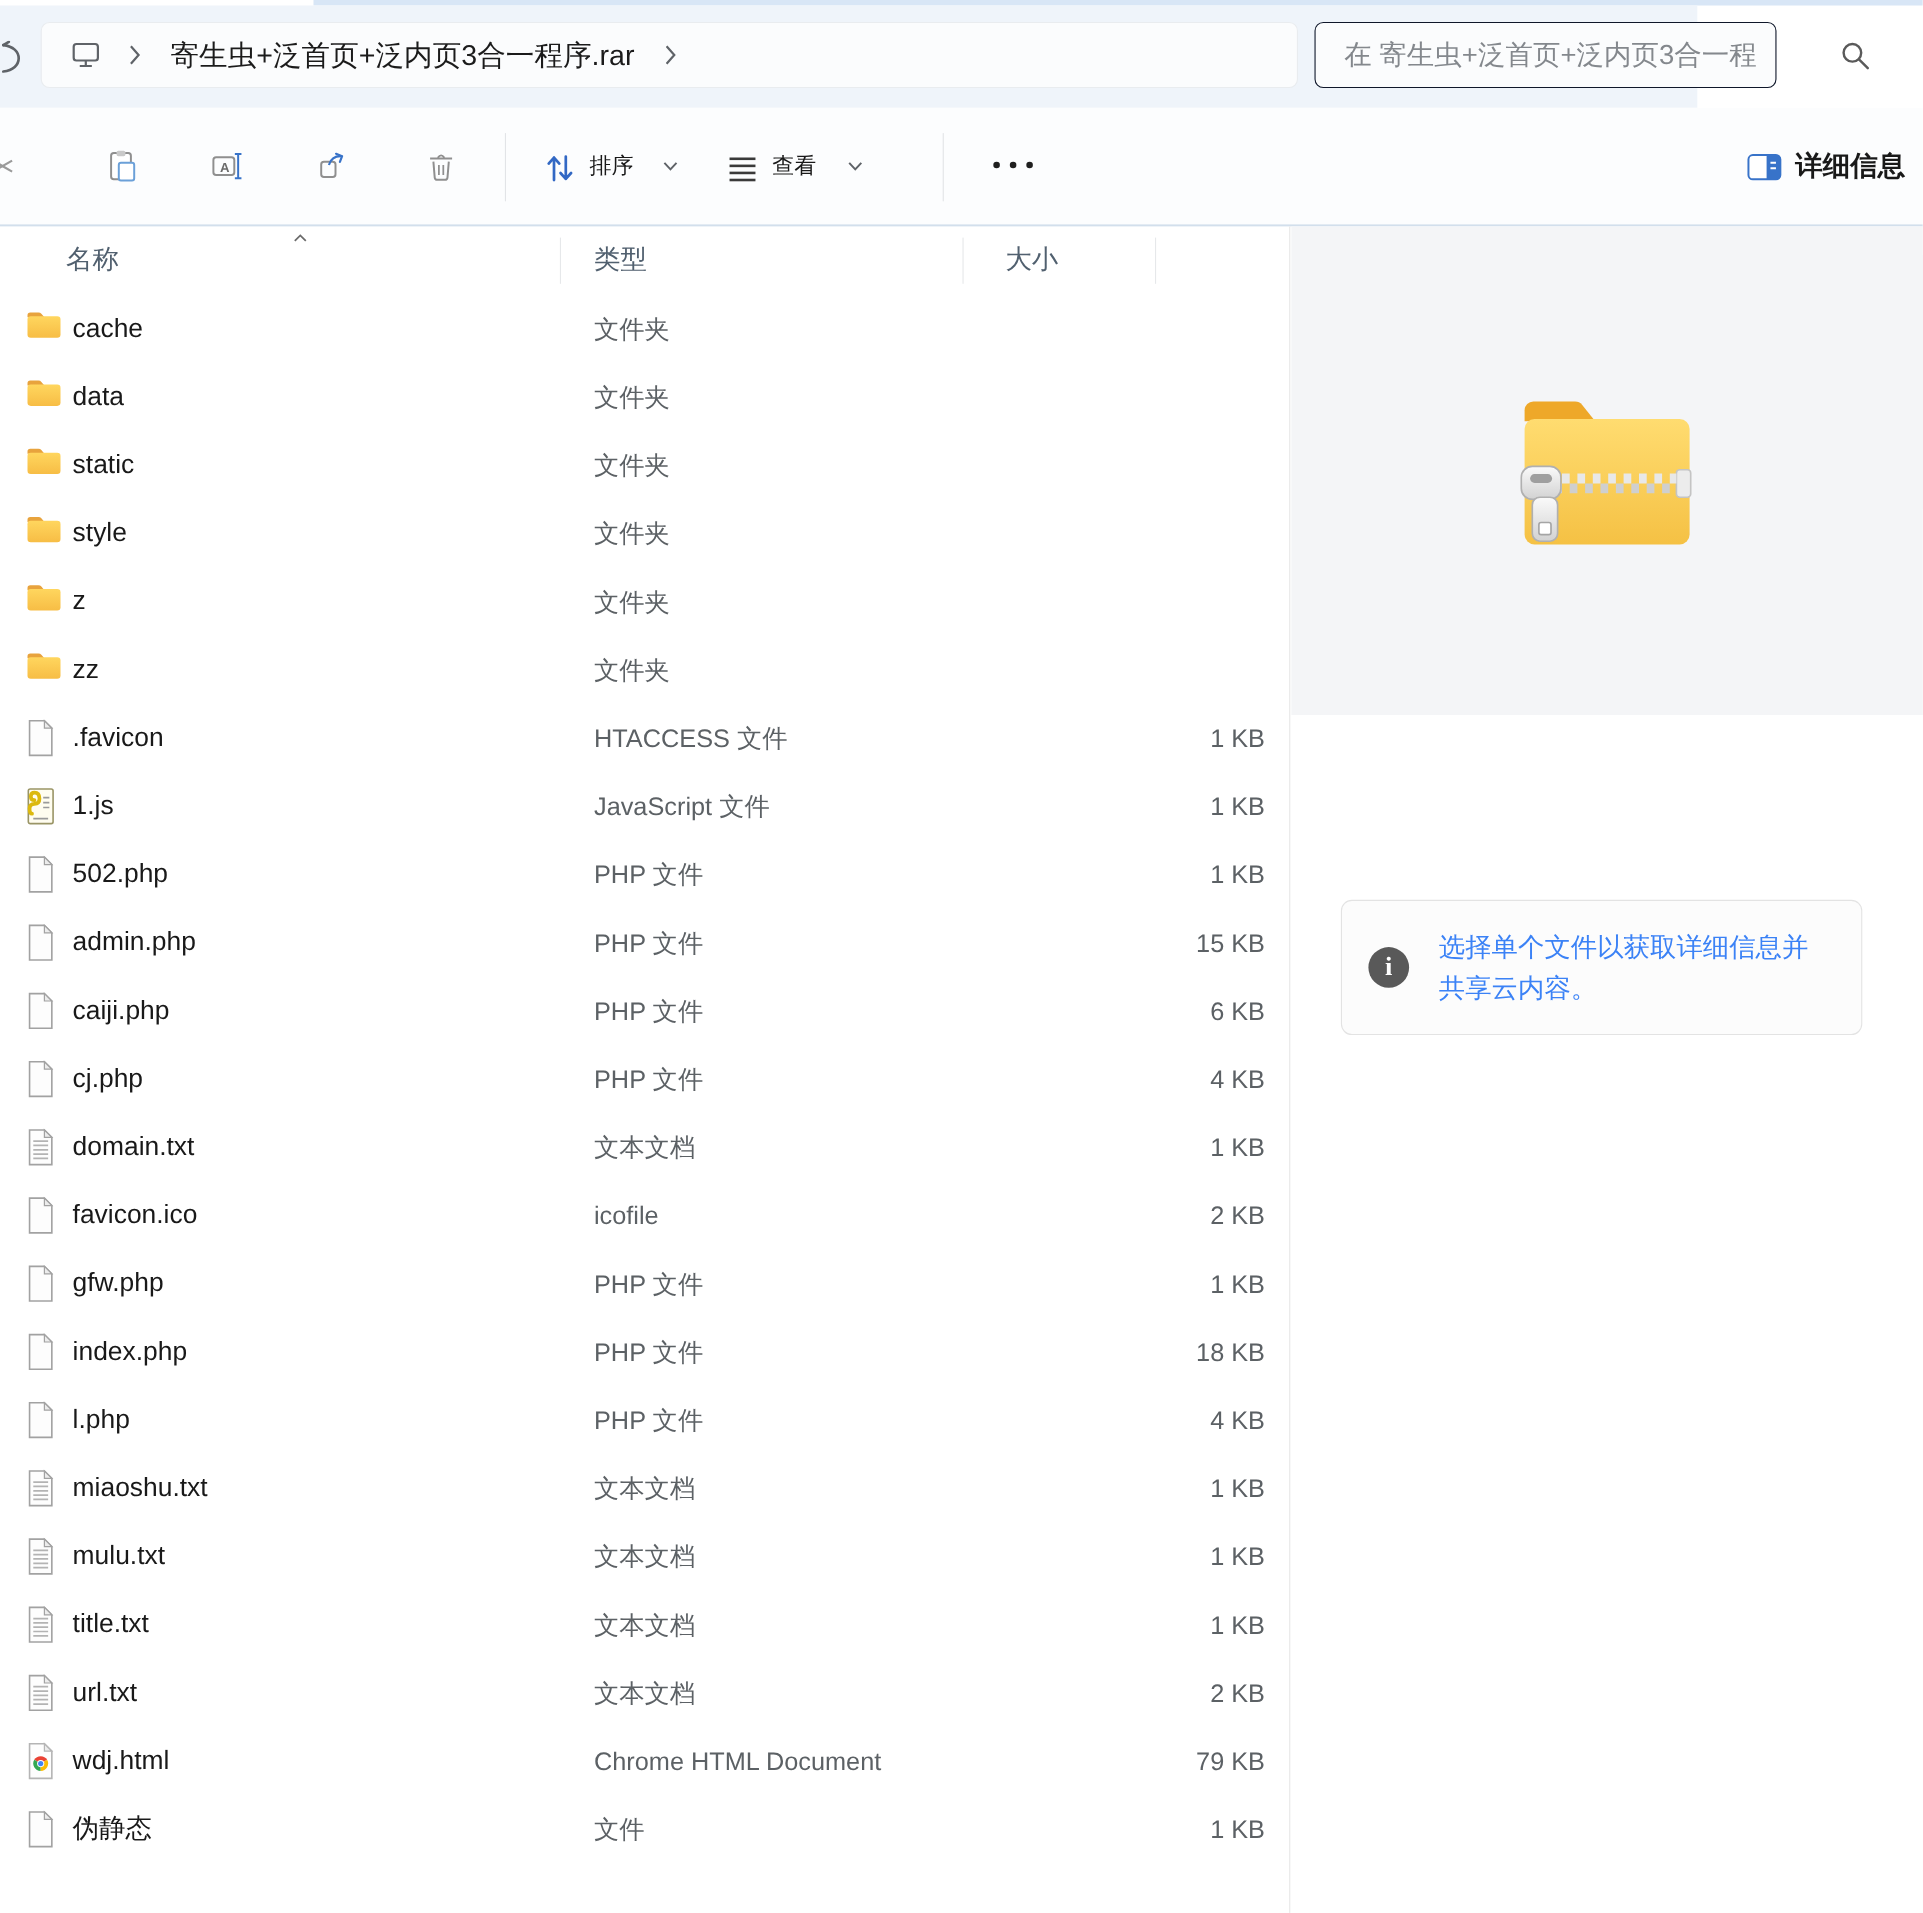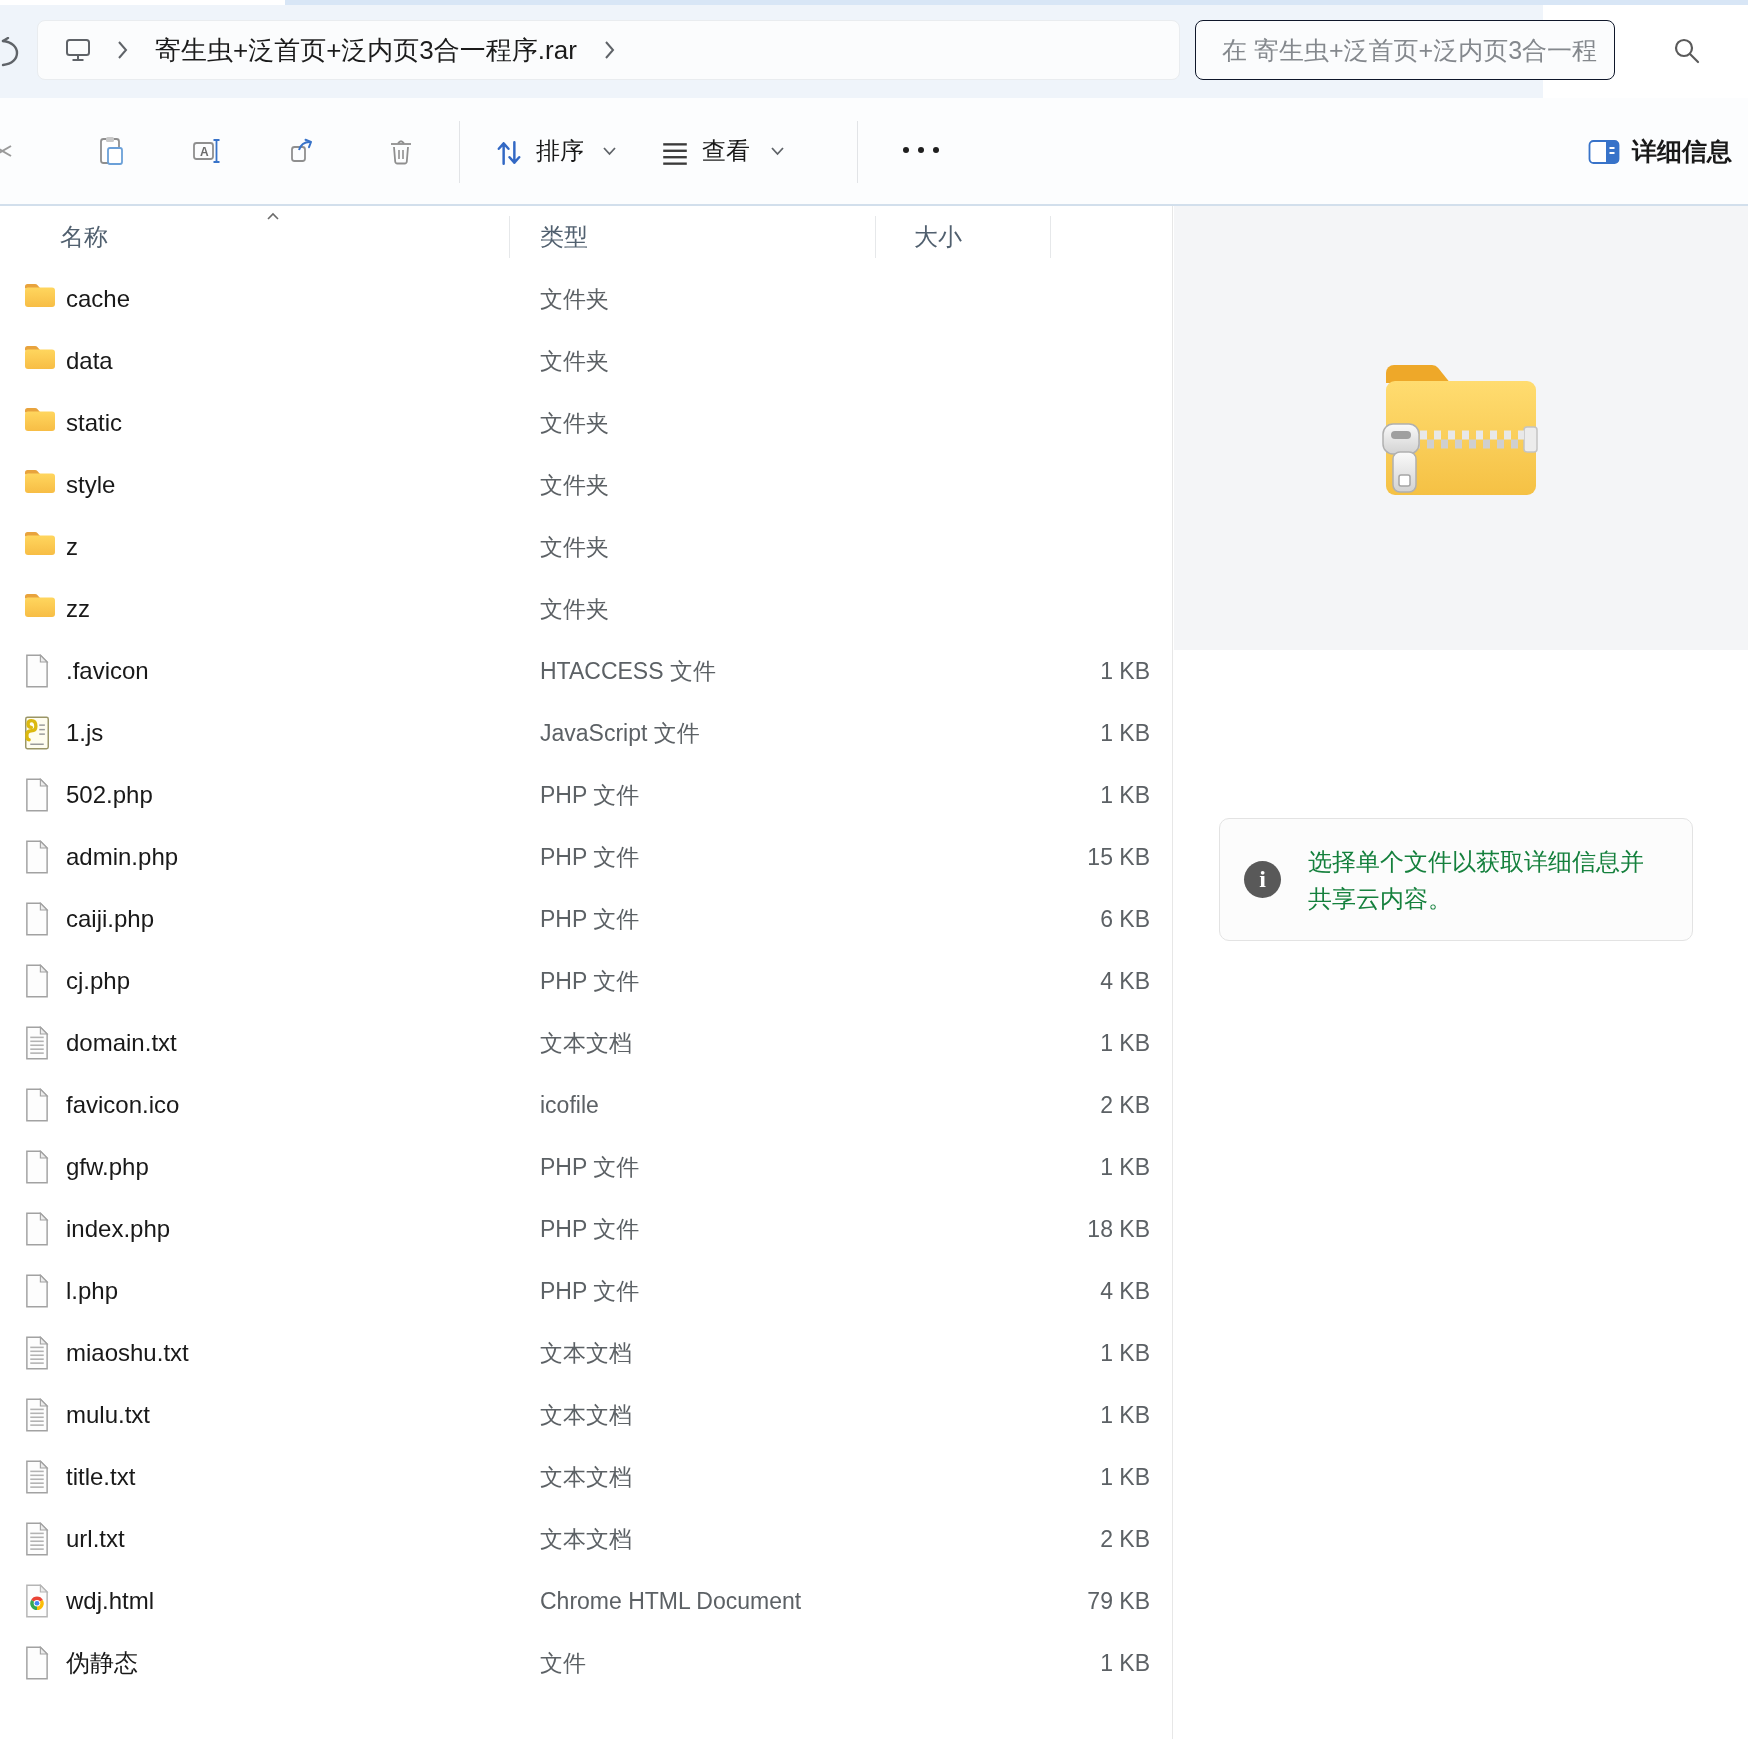--- a/index.html
+++ b/index.html
@@ -21,21 +21,21 @@
     background:#fbfcfd; border:1px solid #0f172a; border-radius:8px; overflow:hidden; }
   .searchfield .stext { display:block; line-height:58px; padding-left:26px; font-size:25px;
     color:#84888d; white-space:nowrap; }
   .search-glyph { position:absolute; left:1672px; top:31px; width:30px; height:30px; }
 
   
   .toolbar { position:absolute; top:98px; left:0; width:1748px; height:108px; background:#fcfdfe;
     border-bottom:2px solid #d2dfec; }
   .tb-ico { position:absolute; top:38px; width:30px; height:30px; cursor:default; }
   .tb-div { position:absolute; top:23px; width:1px; height:62px; background:#e2e4e7; }
-  .tb-label { position:absolute; top:0; height:106px; line-height:106px; font-size:24px; color:#191919; }
+  .tb-label { position:absolute; top:0; height:106px; line-height:106px; font-size:20px; color:#191919; }
   .tb-chev { position:absolute; top:47px; width:15px; height:12px; }
   .more-dots { position:absolute; left:903px; top:49px; width:44px; height:8px; display:flex; gap:9px; }
   .more-dots i { width:6px; height:6px; border-radius:50%; background:#1f1f1f; }
   .details-btn { position:absolute; left:1588px; top:0; width:160px; height:106px;font-weight:bold; }
   .details-btn svg { position:absolute; left:0; top:41px; }
   .details-btn span { position:absolute; left:44px; top:0; height:106px; line-height:106px;
     font-size:25px; color:#191919; white-space:nowrap; }
 
   
   .listheader { position:absolute; top:206px; left:0; width:1172px; height:62px; background:#fff; }
@@ -60,21 +60,21 @@
   .pv-iconarea { position:absolute; top:0; left:1px; width:575px; height:444px; background:#f4f5f7; }
   .pv-zip { position:absolute; left:192px; top:145px; }
   .pv-title { position:absolute; left:46px; top:492px; width:500px; font-size:30px;
     font-weight:700; color:#1a1a1a; line-height:44px; }
   .infobox { position:absolute; left:46px; top:612px; width:474px; height:123px;
     background:#fcfcfc; border:1px solid #e3e3e3; border-radius:10px;
     display:flex; align-items:center; padding-left:24px; }
   .info-circ { width:37px; height:37px; border-radius:50%; background:#595959; color:#fff;
     font-family:"Liberation Serif","DejaVu Serif",serif; font-size:24px; font-weight:700;
     display:flex; align-items:center; justify-content:center; flex:0 0 auto; }
-  .info-text { margin-left:27px; width:352px; font-size:24px; line-height:37px; color:#15803d; }
+  .info-text { margin-left:27px; width:352px; font-size:24px; line-height:37px; color:#3b82f6; }
 </style>
 </head>
 <body>
 
 <div class="tabstrip"></div>
 
 <div class="navbar">
   <svg class="refresh-partial" viewBox="0 0 20 32">
     <path d="M3,4 C12,5 17,10 17,16 C17,22 12,27 3,28" fill="none" stroke="#5f6368" stroke-width="2.4" stroke-linecap="round"></path>
     <path d="M3,4 L8,1" fill="none" stroke="#5f6368" stroke-width="2.4" stroke-linecap="round"></path>

